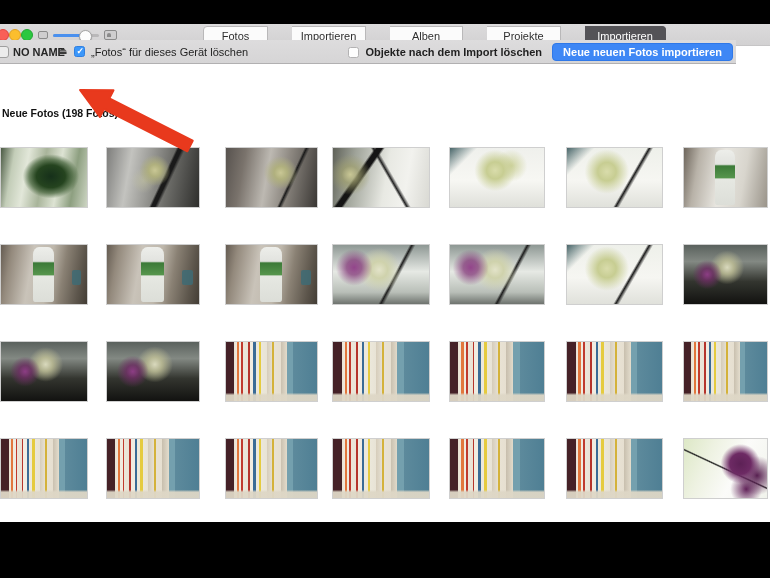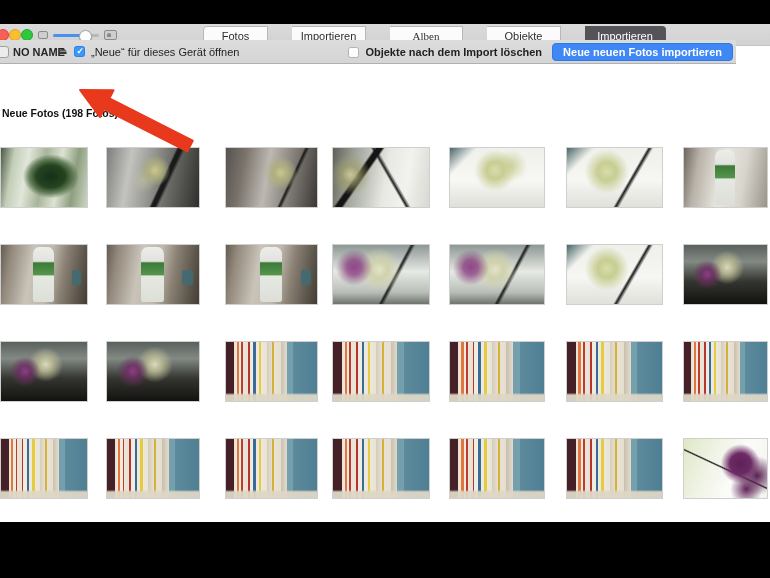--- a/index.html
+++ b/index.html
@@ -36,21 +36,21 @@
   
   #tab-bar{position:absolute;left:203px;top:2px;height:19px;display:flex;gap:24px;}
   .tab{box-sizing:border-box;height:19px;line-height:18px;text-align:center;
     background:#fbfbfb;border:1px solid #b9b8b9;border-left:none;
     font-size:11px;color:#2e2e2e;cursor:default;}
   .tab:first-child{border-left:1px solid #b9b8b9;border-radius:4px 0 0 4px;}
   .tab:last-child{border-radius:0 4px 4px 0;}
   .tab.active{background:#545357;border-color:#545357;color:#fff;}
   .tab:nth-child(1){width:65px;}
   .tab:nth-child(2){width:74px;}
-  .tab:nth-child(3){width:73px;font-family:Liberation Serif, serif;}
+  .tab:nth-child(3){width:73px;}
   .tab:nth-child(4){width:74px;}
   .tab:nth-child(5){width:81px;}
 
   
   #import-bar{position:absolute;top:16px;left:0;width:736px;height:24px;
     background:linear-gradient(#dddcdd,#d6d5d6);border-bottom:1px solid #b1b0b1;box-sizing:border-box;
     font-size:11px;color:#1f1f1f;}
   #device-icon{position:absolute;left:-4px;top:6px;width:13px;height:12px;border-radius:3px;
     background:#ececec;border:1px solid #9f9f9f;box-sizing:border-box;}
   #device-name{position:absolute;left:13px;top:6px;font-weight:bold;color:#262626;}
@@ -172,31 +172,31 @@
         <span id="slider-fill"></span>
         <span id="slider-knob"></span>
       </span>
       <span id="zoom-icon-large" class="zoom-icon"></span>
     </div>
 
     <div id="tab-bar">
       <div class="tab">Fotos</div>
       <div class="tab">Importieren</div>
       <div class="tab">Alben</div>
-      <div class="tab">Objekte</div>
+      <div class="tab">Projekte</div>
       <div class="tab active">Importieren</div>
     </div>
   </div>
 
   <div id="import-bar">
     <span id="device-icon"></span>
     <span id="device-name">NO NAME</span>
     <span id="eject-icon">⏏</span>
     <span id="open-device-checkbox" class="checkbox checked"></span>
-    <span id="open-device-label">„Neue“ für dieses Gerät öffnen</span>
+    <span id="open-device-label">„Fotos“ für dieses Gerät löschen</span>
 
     <div id="right-group">
       <span id="delete-checkbox" class="checkbox unchecked"></span>
       <span id="delete-label">Objekte nach dem Import löschen</span>
       <span id="import-all-btn" class="btn">Neue neuen Fotos importieren</span>
     </div>
   </div>
 
   <div id="content">
     <div id="section-title">Neue Fotos (198 Fotos)</div>

